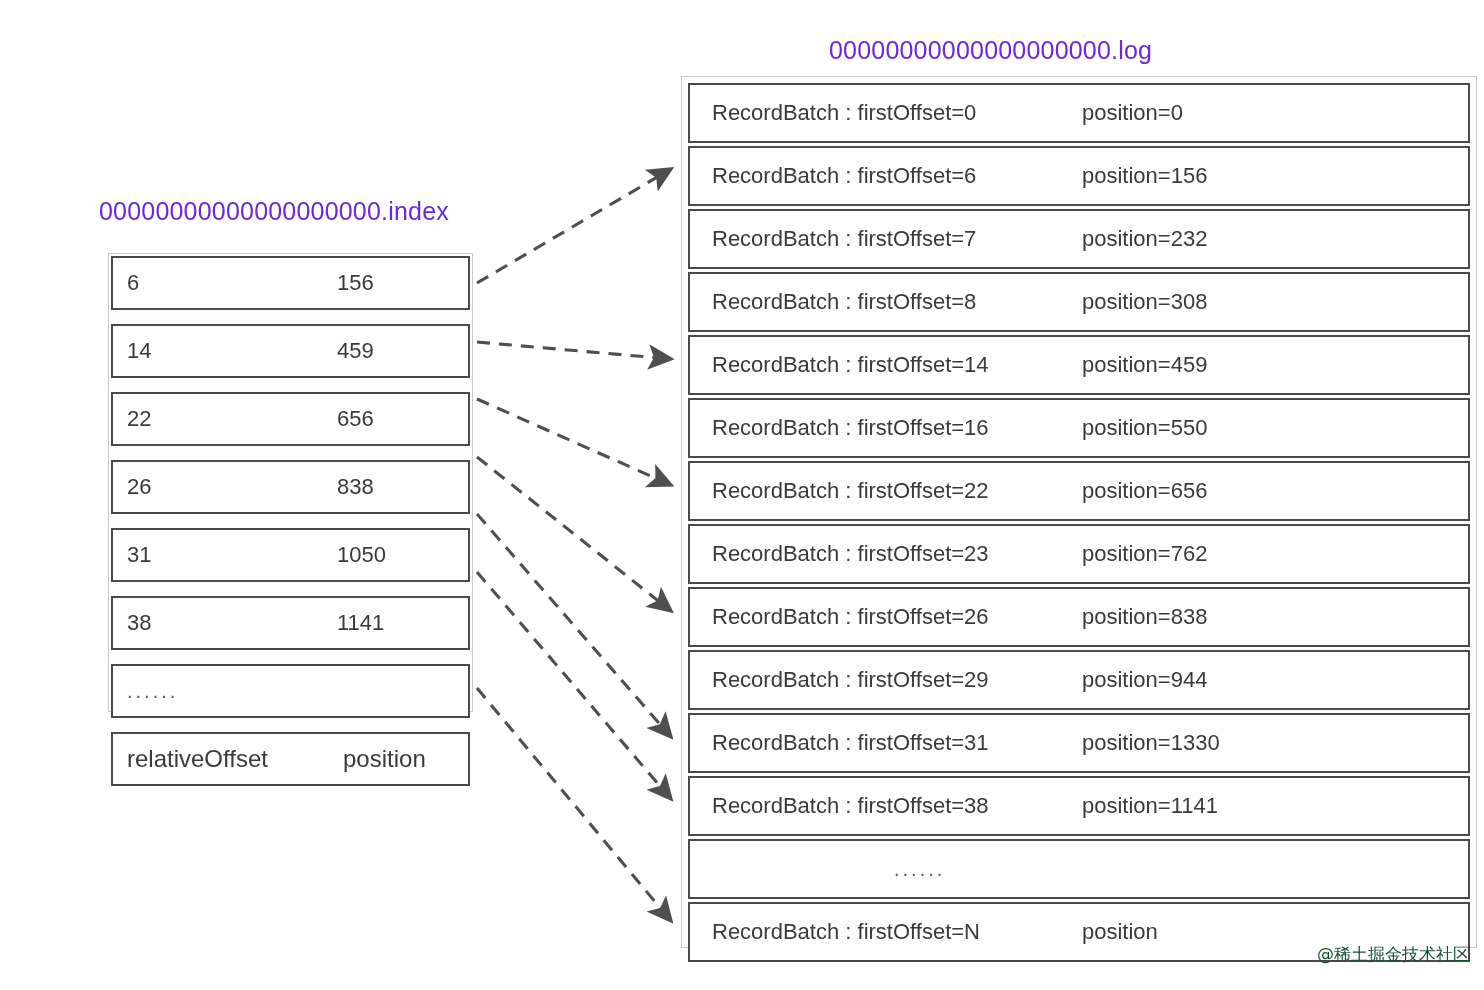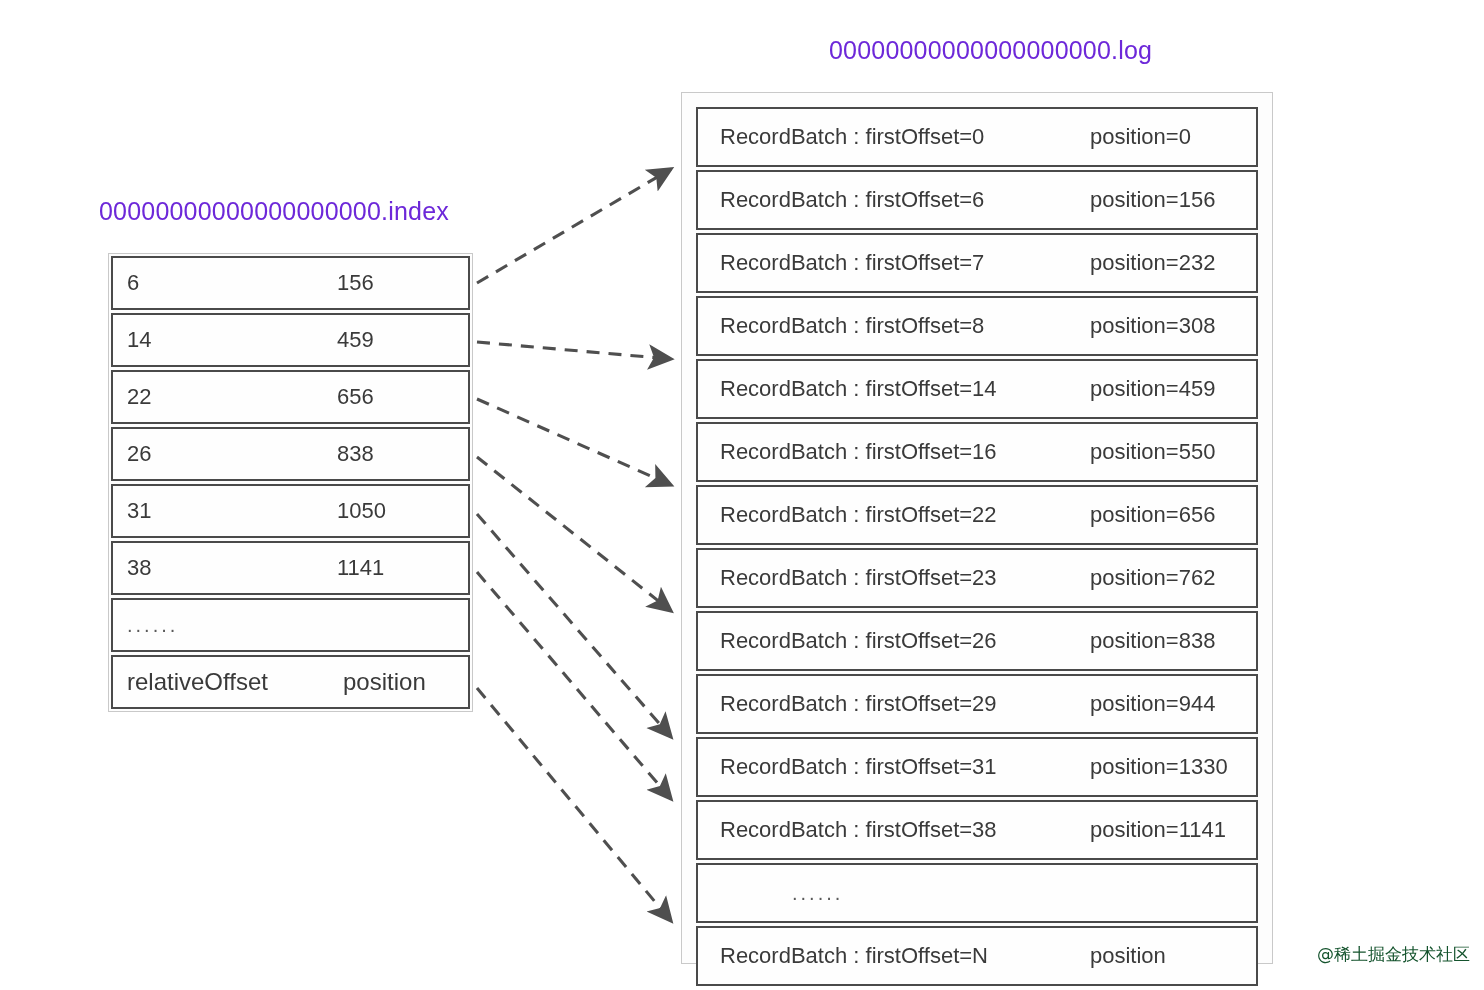--- a/index.html
+++ b/index.html
@@ -37,36 +37,35 @@
   #index-frame {
     left: 108px;
     top: 253px;
     width: 365px;
     height: 459px;
     padding: 2px;
   }
   #log-frame {
     left: 681px;
     top: 76px;
-    width: 592px;
+    width: 796px;
     height: 872px;
-    padding: 14px;
-    margin-top: 16px;
+    padding: 6px;
   }
 
   
   .row {
     box-sizing: border-box;
     background: #fefefe;
     border: 2px solid #4a4a4a;
     display: flex;
     align-items: center;
     position: relative;
   }
-  .row + .row { margin-top: 3px; }
+  .row + .row { margin-top: 14px; }
 
   
   #index-frame .row {
     height: 54px;
     padding: 0 14px;
     font-size: 22px;
   }
   #index-frame .row .c-left {
     width: 210px;
     flex: 0 0 210px;

